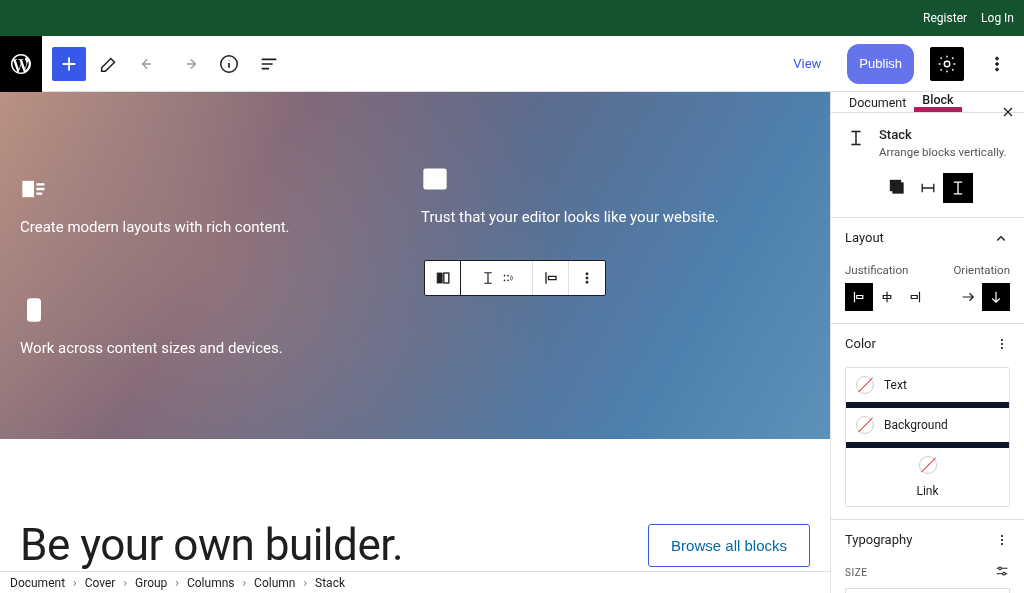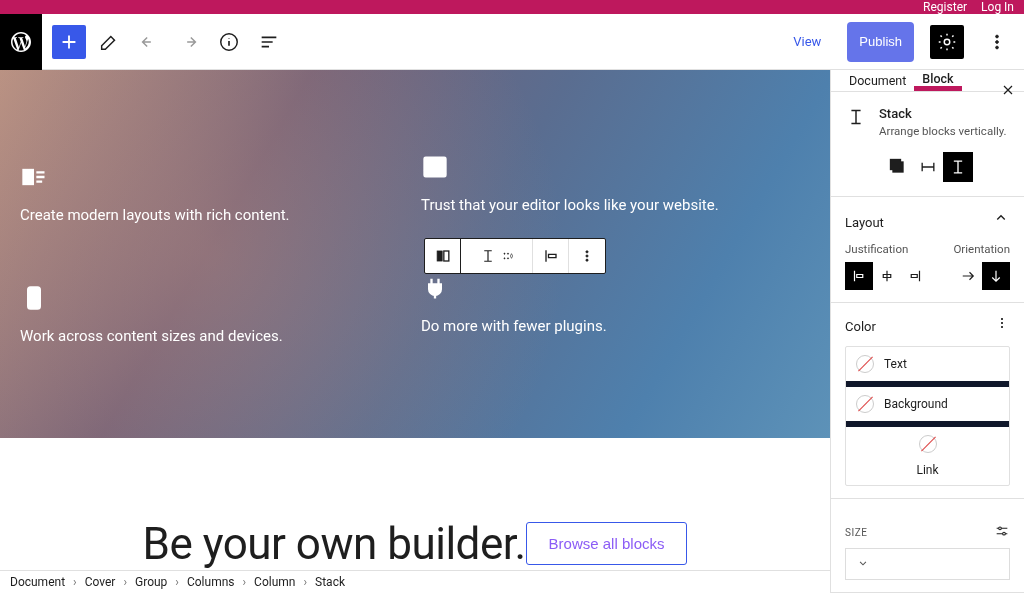--- a/index.html
+++ b/index.html
@@ -1,36 +1,36 @@
 <!DOCTYPE html>
 <html><head>
 <meta charset="utf-8">
 <style>
   * { box-sizing: border-box; margin: 0; padding: 0; }
   body { font-family: -apple-system, BlinkMacSystemFont, "Segoe UI", Roboto, sans-serif; font-size: 13px; color: #1e1e1e; overflow: hidden; }
   .root { width: 1024px; height: 593px; display: flex; flex-direction: column; background: #fff; }
 
   
-  .adminbar { height: 14px; background: #be185d; color: #fff; display: flex; justify-content: flex-end; padding: 0 10px; gap: 14px; font-size: 12px; }
+  .adminbar { height: 36px; background: #14532d; color: #fff; display: flex; justify-content: flex-end; align-items: center; padding: 0 10px; gap: 14px; font-size: 12px; }
   .adminbar span { cursor: pointer; }
 
   
   .toolbar-row { display: flex; height: 56px; }
   .wp-logo { width: 42px; background: #000; display: flex; align-items: center; justify-content: center; }
   .wp-logo svg { width: 24px; height: 24px; fill: #fff; }
   .toolbar { flex: 1; border-bottom: 1px solid #e0e0e0; display: flex; align-items: center; padding: 0 10px; justify-content: space-between; }
   .toolbar-left { display: flex; align-items: center; gap: 6px; }
   .toolbar-right { display: flex; align-items: center; gap: 16px; }
   .btn-icon { width: 34px; height: 34px; display: inline-flex; align-items: center; justify-content: center; border: none; background: transparent; border-radius: 2px; cursor: pointer; }
   .btn-icon svg { width: 22px; height: 22px; fill: #1e1e1e; stroke: #1e1e1e; }
   .btn-icon.disabled svg { fill: #999; stroke: #999; }
   .btn-plus { background: #3858e9; }
   .btn-plus svg { fill: #fff; stroke: #fff; }
   .link-view { color: #3858e9; padding: 0 10px; font-size: 13px; cursor: pointer; }
-  .btn-publish { background: #6574ea; color: #fff; border: none; height: 40px; padding: 0 12px; border-radius: 4px; font-size: 13px; cursor: pointer; }
+  .btn-publish { background: #6574ea; color: #fff; border: none; height: 40px; padding: 0 12px; border-radius: 12px; font-size: 13px; cursor: pointer; }
   .btn-settings { background: #000; }
   .btn-settings svg { fill: #fff; stroke: #fff; }
 
   
   .main { flex: 1; display: flex; min-height: 0; }
   .canvas { flex: 1; display: flex; flex-direction: column; overflow: hidden; }
 
   .cover { height: 380px; position: relative; color: #fff; display: flex; align-items: center; padding: 0 20px; }
   .cover-bg { position: absolute; inset: 0; background: linear-gradient(120deg, #b99283 0%, #746177 30%, #5a6d90 55%, #4e80ad 80%, #5d92b8 100%); }
   .cover-bg::after { content:''; position:absolute; inset:0; background: radial-gradient(circle at 25% 50%, rgba(200,150,130,.35), transparent 55%); }
@@ -40,23 +40,23 @@
   .feature .f-icon svg { width: 100%; height: 100%; fill: #fff; stroke: #fff; }
   .f-text { font-size: 15px; font-weight: 400; }
 
   .floating-tb { position: absolute; top: 168px; left: 424px; display: flex; background: #fff; border: 1px solid #1e1e1e; border-radius: 2px; }
   .floating-tb .cell { width: 36px; height: 34px; display: flex; align-items: center; justify-content: center; border-right: 1px solid #e0e0e0; }
   .floating-tb .cell:first-child { border-right: 1px solid #1e1e1e; }
   .floating-tb .cell:last-child { border-right: none; }
   .floating-tb .cell.group { width: 72px; }
   .floating-tb svg { width: 20px; height: 20px; fill: #1e1e1e; stroke: #1e1e1e; }
 
-  .lower { padding: 80px 20px 0 20px; display: flex; align-items: center; justify-content: center; }
+  .lower { padding: 80px 20px 0 20px; display: flex; align-items: center; justify-content: space-between; }
   .headline { font-size: 44px; font-weight: 400; letter-spacing: -0.5px; }
-  .btn-browse { border: 1px solid #3858e9; color: #8b5cf6; background: #fff; padding: 12px 22px; font-size: 15px; border-radius: 3px; cursor: pointer; }
+  .btn-browse { border: 1px solid #3858e9; color: #0369a1; background: #fff; padding: 12px 22px; font-size: 15px; border-radius: 3px; cursor: pointer; }
 
   .breadcrumb { height: 24px; border-top: 1px solid #e0e0e0; display: flex; align-items: center; padding: 0 10px; gap: 8px; font-size: 12px; color: #1e1e1e; }
   .breadcrumb .sep { color: #777; }
 
   
   .sidebar { width: 194px; border-left: 1px solid #e0e0e0; display: flex; flex-direction: column; overflow-y: auto; }
   .sb-tabs { display: flex; align-items: center; border-bottom: 1px solid #e0e0e0; padding: 0 10px; height: 44px; position: relative; }
   .sb-tab { padding: 0 8px; font-size: 12.5px; cursor: pointer; height: 100%; display: flex; align-items: center; }
   .sb-tab.active { border-bottom: 5px solid #be185d; font-weight: 500; }
   .sb-close { position: absolute; right: 8px; top: 12px; cursor: pointer; }
@@ -66,21 +66,21 @@
   .sb-block-title { font-size: 13px; font-weight: 500; }
   .sb-block-desc { font-size: 11.5px; color: #555; margin-top: 3px; }
 
   .sb-variants { display: flex; gap: 0; justify-content: center; padding-bottom: 14px; border-bottom: 1px solid #e0e0e0; }
   .sb-variants .v { width: 30px; height: 30px; display: flex; align-items: center; justify-content: center; cursor: pointer; }
   .sb-variants .v.active { background: #000; }
   .sb-variants .v svg { width: 20px; height: 20px; fill: #1e1e1e; stroke: #1e1e1e; }
   .sb-variants .v.active svg { fill: #fff; stroke: #fff; }
 
   .panel { border-bottom: 1px solid #e0e0e0; padding: 12px 14px; }
-  .panel-header { display: flex; justify-content: space-between; align-items: flex-end; font-size: 13px; cursor: pointer; }
+  .panel-header { display: flex; justify-content: space-between; align-items: flex-start; font-size: 13px; cursor: pointer; }
   .panel-header .chev svg { width: 18px; height: 18px; }
   .panel-body { margin-top: 12px; }
   .lbl-row { display: flex; justify-content: space-between; font-size: 11.5px; color: #555; }
   .btn-row { display: flex; justify-content: space-between; margin-top: 6px; }
   .btn-group { display: flex; }
   .sq { width: 28px; height: 28px; display: flex; align-items: center; justify-content: center; cursor: pointer; }
   .sq.sel { background: #000; }
   .sq svg { width: 18px; height: 18px; fill: #1e1e1e; stroke: #1e1e1e; }
   .sq.sel svg { fill: #fff; stroke: #fff; }
   .toggle-row { display: flex; align-items: center; gap: 10px; margin-top: 14px; font-size: 11.5px; }
@@ -186,26 +186,20 @@
                   <path d="M3 16l5-5 4 4 3-3 6 6"></path>
                 </svg></span>
             <span class="f-text">Trust that your editor looks like your website.</span>
           </div>
           <div class="feature">
             <span class="f-icon"><svg viewBox="0 0 24 24" fill="none" stroke-width="2">
                   <rect x="7" y="3" width="10" height="18" rx="2"></rect>
                   <path d="M11 19h2"></path>
                 </svg></span>
             <span class="f-text">Work across content sizes and devices.</span>
-          </div>
-          <div class="feature" style="margin-top:-10px">
-            <span class="f-icon"><svg viewBox="0 0 24 24" fill="none" stroke-width="2">
-                  <path d="M9 4v5M15 4v5M7 9h10v4a5 5 0 01-5 5 5 5 0 01-5-5V9zM12 18v3"></path>
-                </svg></span>
-            <span class="f-text">Do more with fewer plugins.</span>
           </div>
         </div>
 
         <div class="floating-tb">
           <div class="cell">
               <svg viewBox="0 0 24 24">
                 <rect x="5" y="6" width="6" height="12" fill="#1e1e1e"></rect>
                 <rect x="13" y="6" width="6" height="12" fill="none" stroke-width="1.6"></rect>
               </svg>
             </div>
@@ -361,20 +355,28 @@
               </div>
             <div class="color-item">
                 <span class="swatch"></span>
                 <span>Link</span>
               </div>
           </div>
         </div>
       </div>
 
       <div class="panel">
+        <div class="panel-header">
+          <span>Typography</span>
+          <span><svg width="16" height="16" viewBox="0 0 24 24">
+                <circle cx="12" cy="6" r="1.5"></circle>
+                <circle cx="12" cy="12" r="1.5"></circle>
+                <circle cx="12" cy="18" r="1.5"></circle>
+              </svg></span>
+        </div>
         <div class="panel-body">
           <div style="display:flex;justify-content:space-between;align-items:center">
             <span class="size-lbl">SIZE</span>
             <span><svg width="16" height="16" viewBox="0 0 24 24" fill="none" stroke="#1e1e1e" stroke-width="1.6">
                   <path d="M4 8h16M4 16h16"></path>
                   <circle cx="9" cy="8" r="2" fill="#fff"></circle>
                   <circle cx="15" cy="16" r="2" fill="#fff"></circle>
                 </svg></span>
           </div>
           <div class="select">

